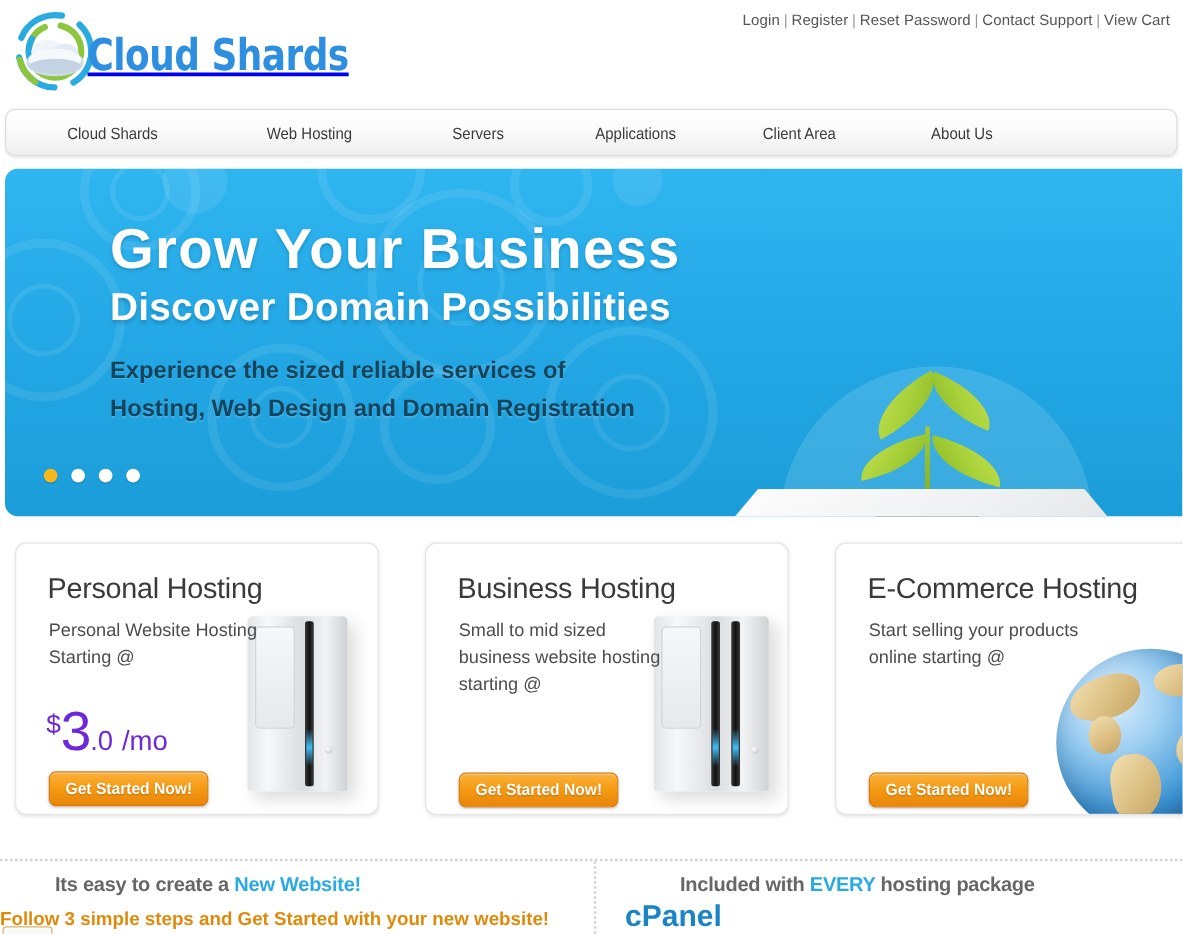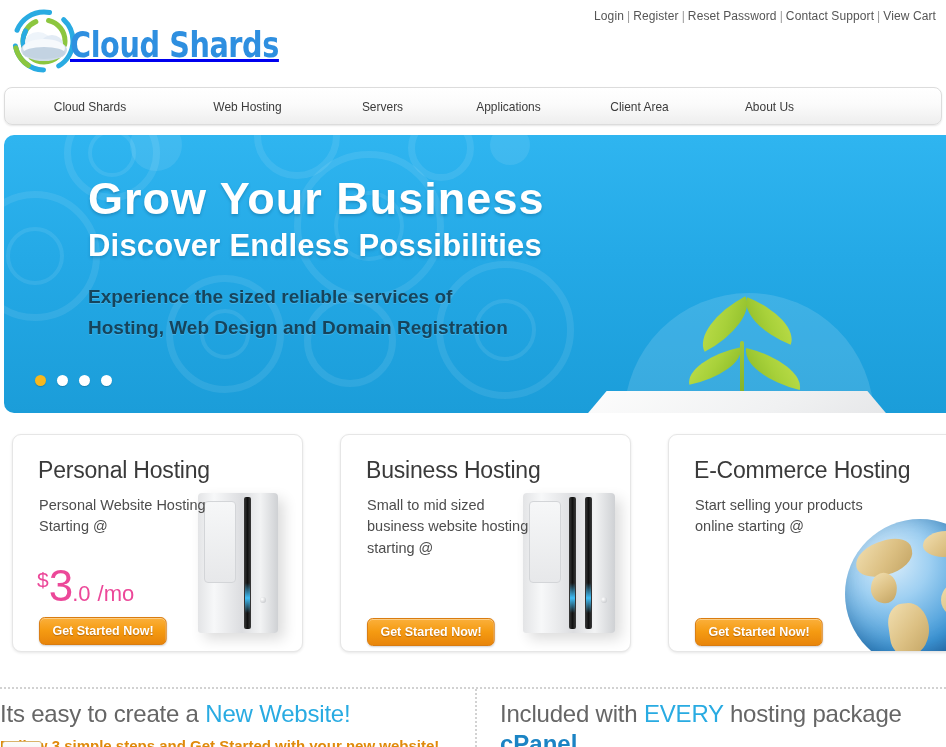--- a/index.html
+++ b/index.html
@@ -167,21 +167,21 @@
     white-space: nowrap;
   }
   .card-desc {
     position: absolute; left: 26px; top: 60px;
     font-size: 14.5px; color: #4d4d4d;
     line-height: 1.48;
     width: 175px;
   }
   .card-price {
     position: absolute; left: 24px;
-    color: #ec4899;
+    color: #6d28d9;
     white-space: nowrap;
   }
   .card.c1 .card-price { top: 126px; }
   .card.c2 .card-price { top: 126px; }
   .card.c3 .card-price { top: 126px; }
   .pr-cur { font-size: 21px; vertical-align: 14px; }
   .pr-int { font-size: 44px; font-weight: normal; letter-spacing: -1px; }
   .pr-dec { font-size: 22px; }
   .pr-per { font-size: 22px; margin-left: 7px; }
   .btn-cta {
@@ -253,22 +253,22 @@
     border-top: 2px dotted #d2d2d2;
   }
   .promo-vr {
     position: absolute; left: 475px; top: 689px;
     width: 0; height: 58px;
     border-left: 2px dotted #d2d2d2;
   }
   .promo-left { position: absolute; left: 0px; top: 700px; width: 460px; }
   .promo-right { position: absolute; left: 500px; top: 700px; width: 440px; }
   .promo-head {
-    font-size: 24px; font-weight: normal; color: #666666;
-    letter-spacing: -.2px; white-space: nowrap;
+    font-size: 16px; font-weight: bold; color: #666666;
+    letter-spacing: -.2px; white-space: nowrap; padding-left: 44px;
   }
   .promo-head .hl { color: #29abe2; }
   .promo-sub-orange {
     margin-top: 9px;
     font-size: 15px; font-weight: bold; color: #e08a0b;
     white-space: nowrap;
   }
   .promo-sub-blue {
     margin-top: 2px;
     font-size: 24px; font-weight: bold; color: #1b84c4;
@@ -336,21 +336,21 @@
       <div class="ring" style="left:300px; top:160px; width:92px;  height:92px;"></div>
       <div class="ring" style="left:432px; top:126px; width:138px; height:138px;"></div>
       <div class="ring thin" style="left:470px;top:164px; width:62px; height:62px;"></div>
       <div class="disc" style="left:126px; top:-16px; width:52px; height:52px;"></div>
       <div class="disc" style="left:486px; top:-10px; width:40px; height:40px;"></div>
       <div class="hero-glow"></div>
     </div>
 
     <div class="hero-copy">
       <div class="hero-title">Grow Your Business</div>
-      <div class="hero-subtitle">Discover Endless Possibilities</div>
+      <div class="hero-subtitle">Discover Domain Possibilities</div>
       <div class="hero-desc">
         <div>Experience the sized reliable services of</div>
         <div>Hosting, Web Design and Domain Registration</div>
       </div>
     </div>
 
     <div class="hero-art">
       <div class="leaf" style="left:150px; top:6px;  width:62px; height:30px; transform:rotate(-28deg);"></div>
       <div class="leaf" style="left:196px; top:4px;  width:58px; height:28px; transform:rotate(22deg) scaleX(-1);"></div>
       <div class="leaf" style="left:142px; top:50px; width:58px; height:26px; transform:rotate(-12deg);"></div>

